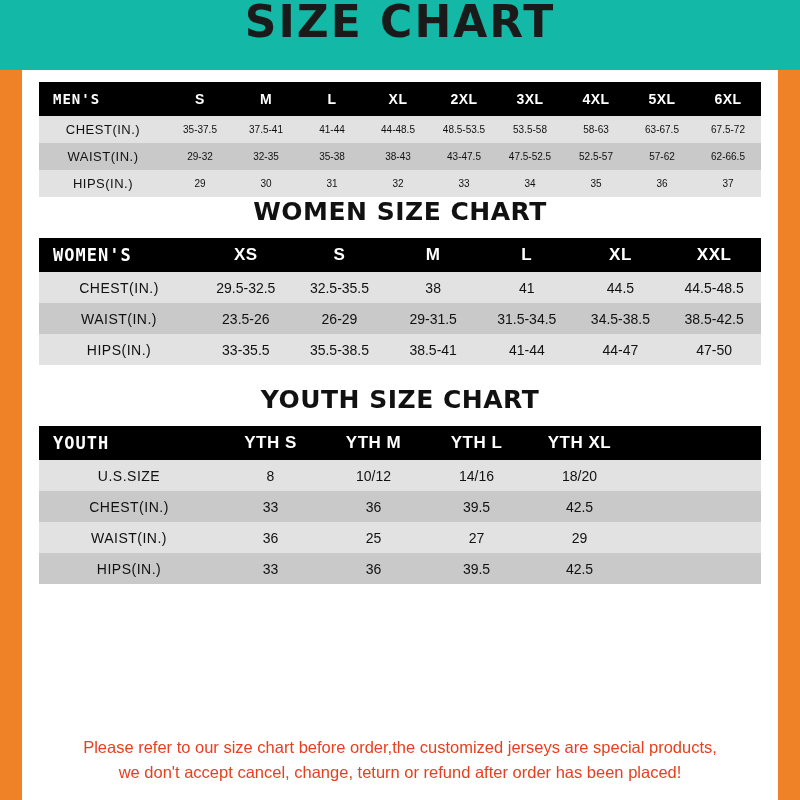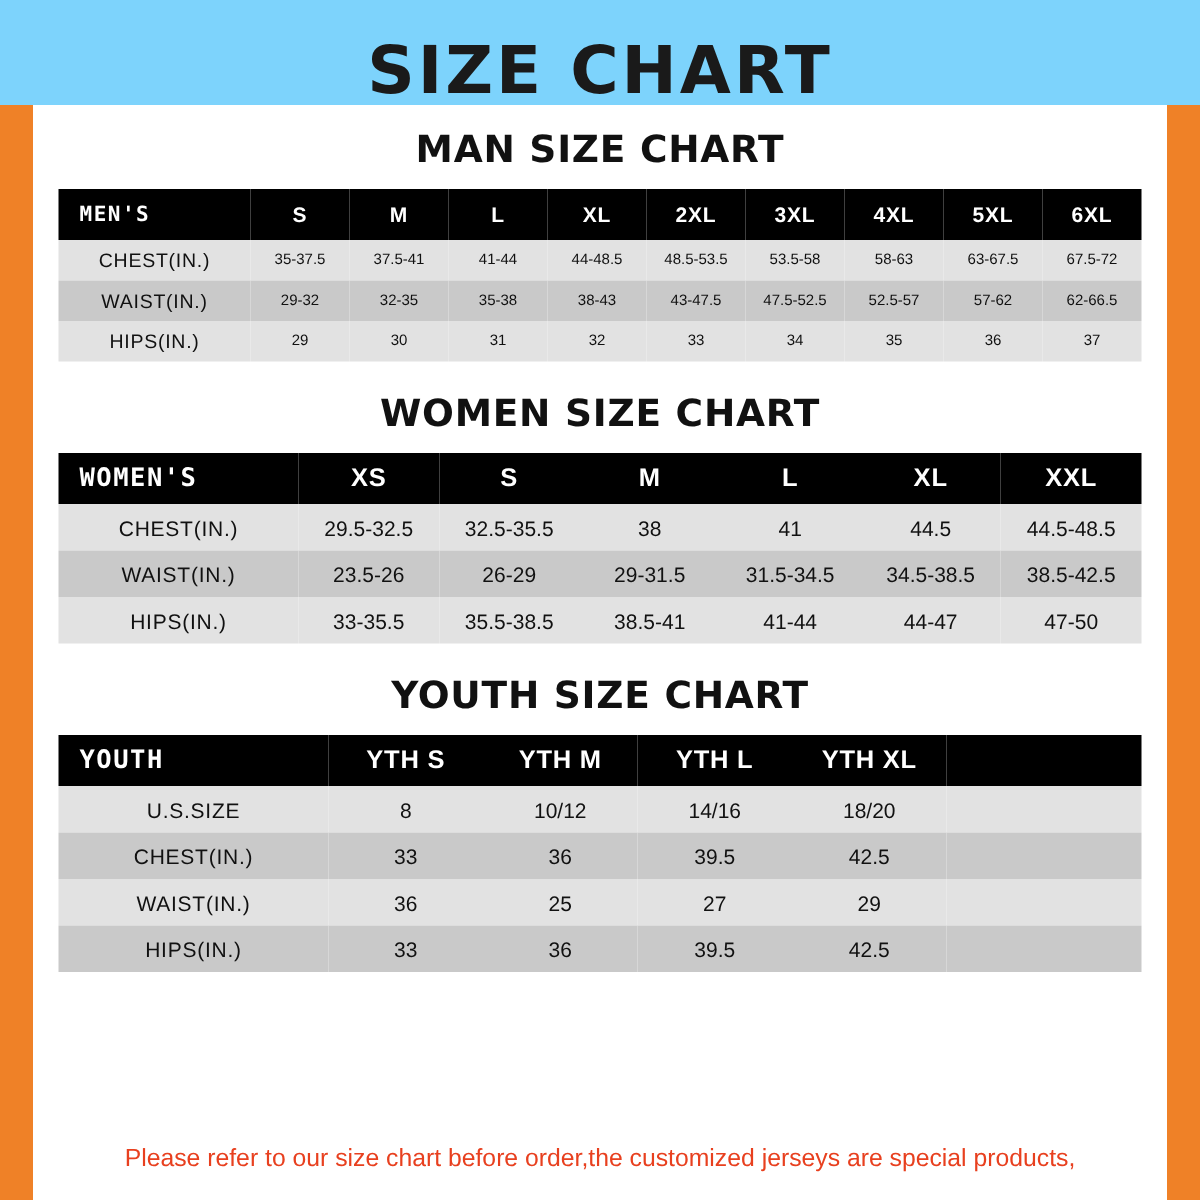--- a/index.html
+++ b/index.html
@@ -21,23 +21,23 @@
     box-sizing: border-box;
     border-left: 22px solid #ef8127;
     border-right: 22px solid #ef8127;
   }
   .header-band {
     position: absolute;
     left: -22px;
     top: 0;
     width: 800px;
     height: 70px;
-    background: #7dd3fc;
+    background: #14b8a6;
     display: flex;
-    align-items: flex-end;
+    align-items: flex-start;
     justify-content: center;
   }
   .header-title {
     font-family: "DejaVu Sans", sans-serif;
     font-weight: bold;
     font-size: 44px;
     letter-spacing: 2px;
     color: #1a1a1a;
     line-height: 1;
   }
@@ -54,21 +54,21 @@
   .section-title {
     text-align: center;
     font-family: "DejaVu Sans", sans-serif;
     font-weight: bold;
     font-size: 25px;
     color: #111111;
     letter-spacing: 0.5px;
     margin: 0;
   }
   .t-man { padding-top: 15px; }
-  .t-women { padding-top: 20px; }
+  .t-women { }
   .t-youth { padding-top: 20px; }
 
   table.size-table {
     border-collapse: collapse;
     width: 722px;
     margin: 12px auto 0 auto;
     table-layout: fixed;
   }
   table.size-table th,
   table.size-table td {
@@ -138,21 +138,20 @@
 <body>
 
 <div class="page">
 
   <div class="header-band">
     <div class="header-title">SIZE CHART</div>
   </div>
 
   <div class="content">
 
-    <h2 class="section-title t-man">MAN SIZE CHART</h2>
     <table class="size-table" id="men-table">
       <colgroup>
         <col style="width:128px">
           <col>
           <col>
           <col>
           <col>
           <col>
           <col>
           <col>
@@ -317,16 +316,17 @@
           <td>36</td>
           <td>39.5</td>
           <td>42.5</td>
           <td></td>
         </tr>
       </tbody>
     </table>
 
     <div class="footer-note">
       <div>Please refer to our size chart before order,the customized jerseys are special products,</div>
+      <div>we don't accept cancel, change, teturn or refund after order has been placed!</div>
     </div>
 
   </div>
 </div>
 
 </body></html>

